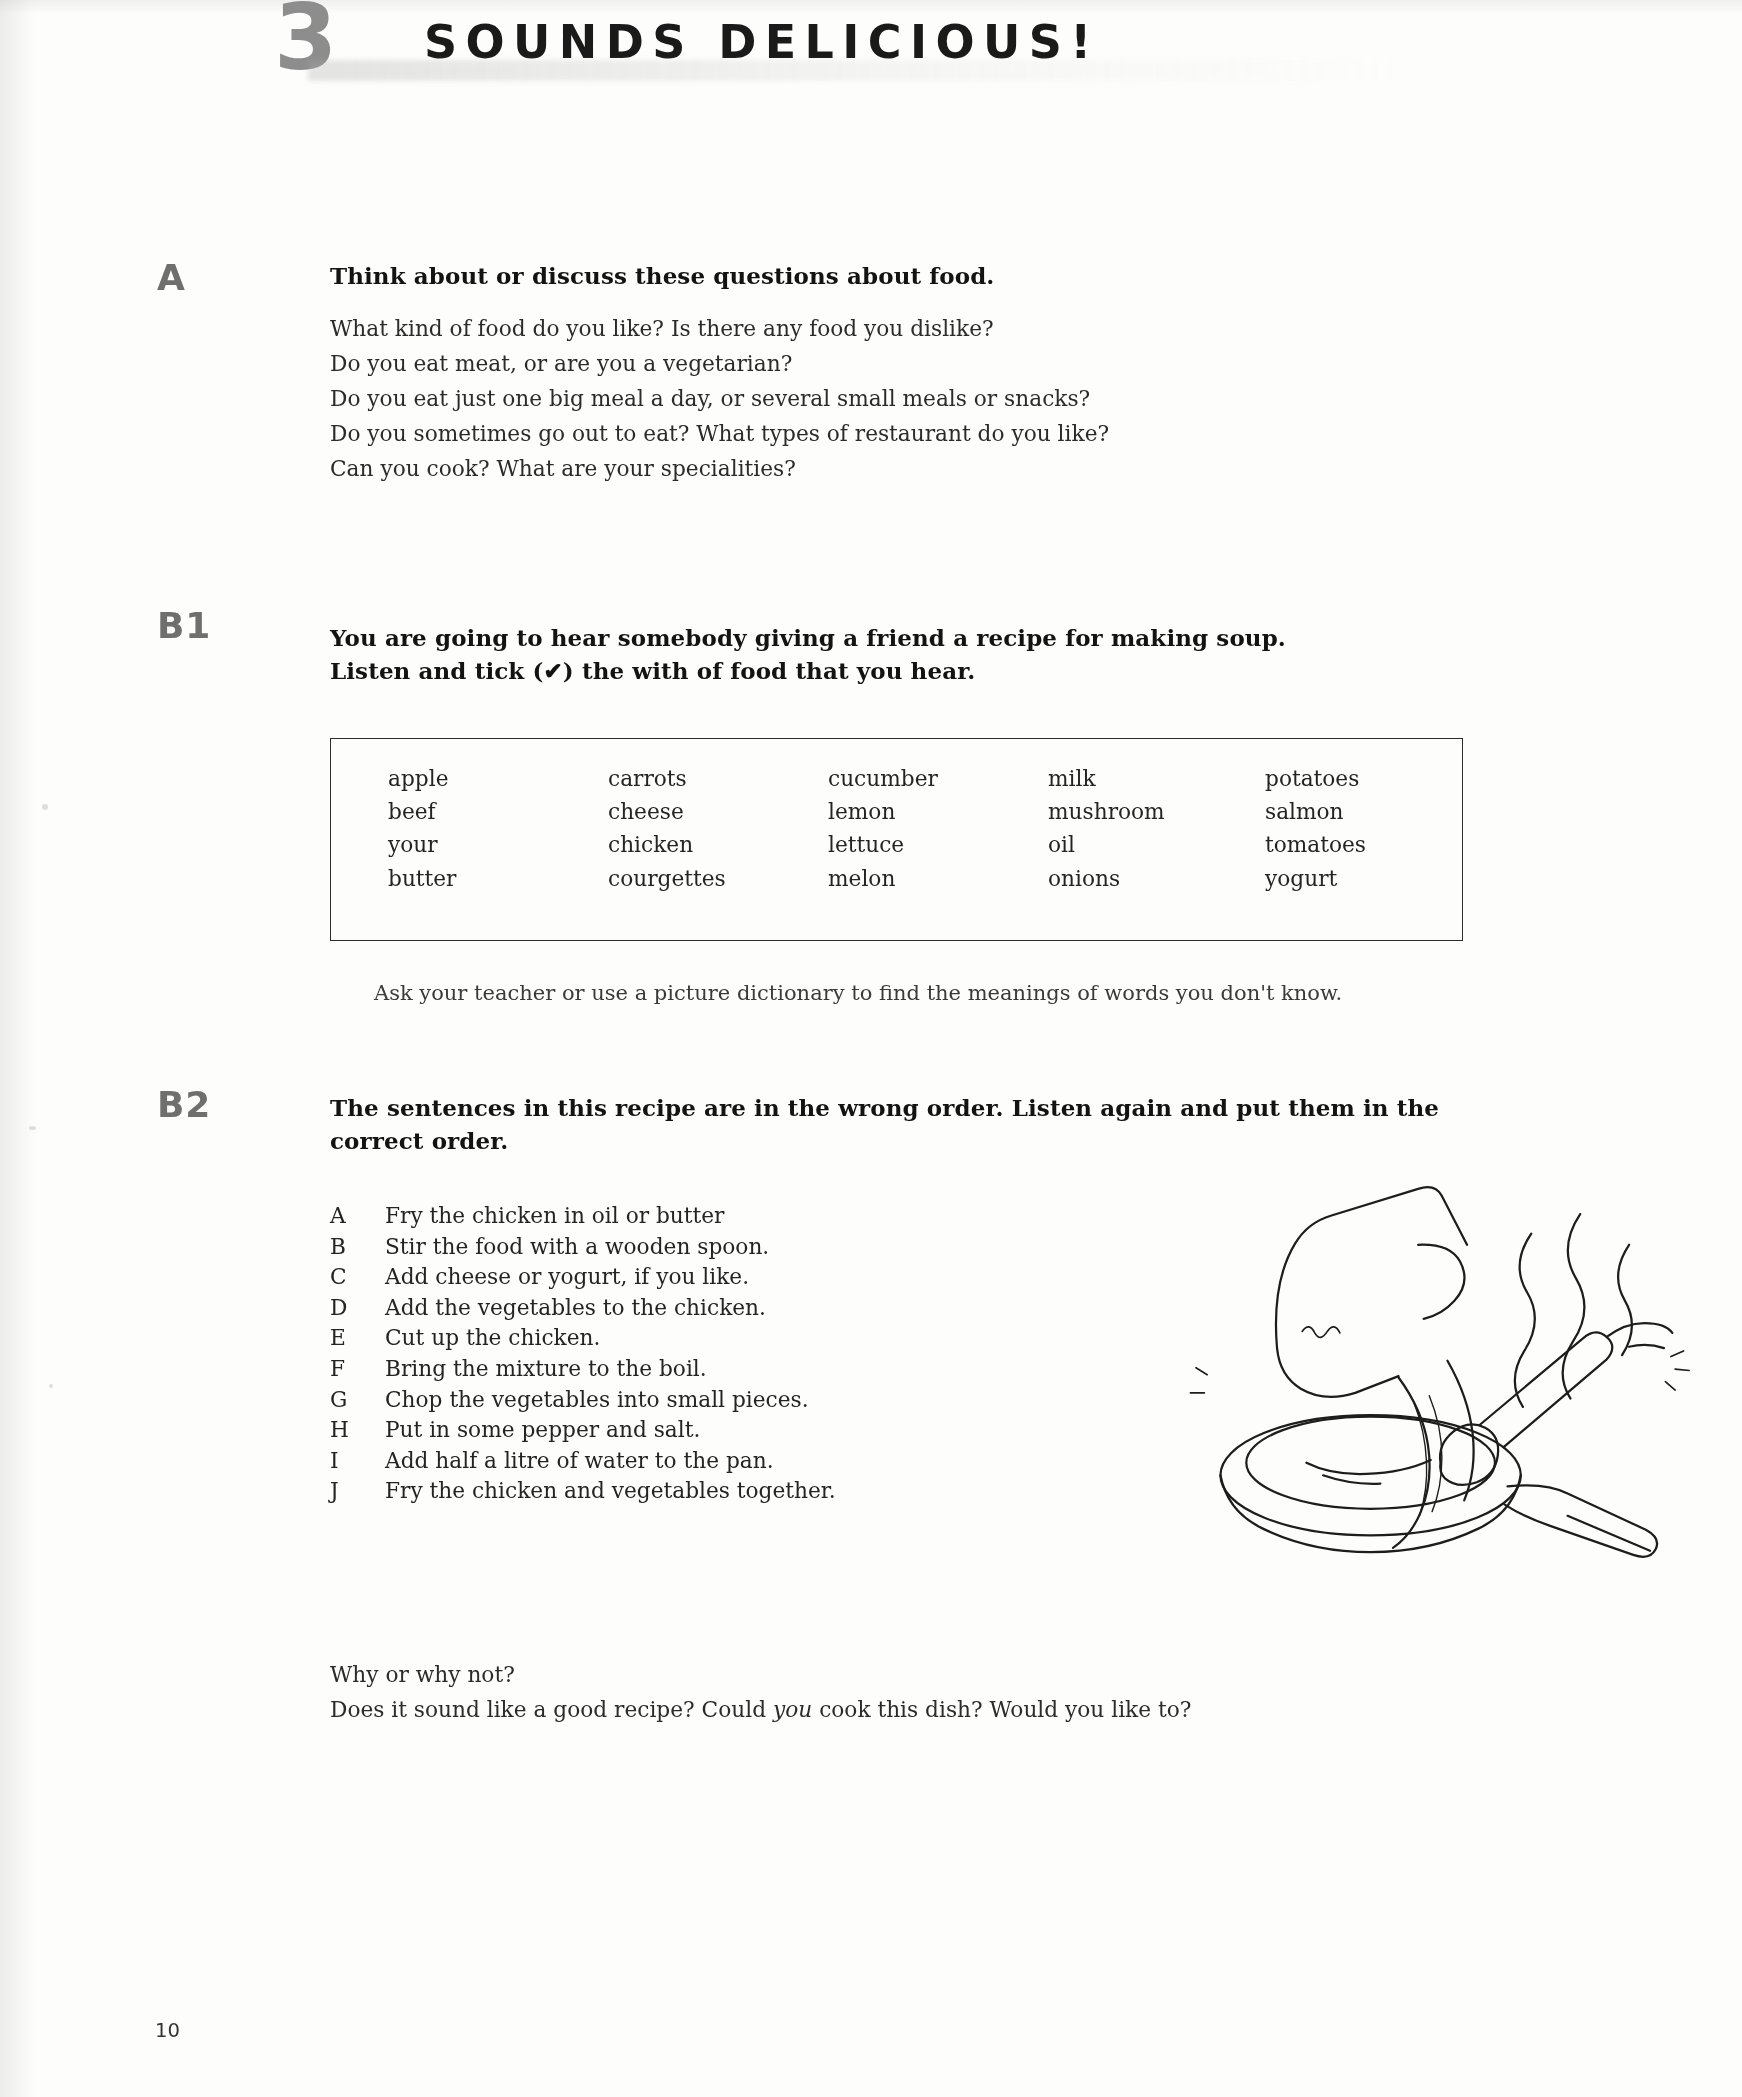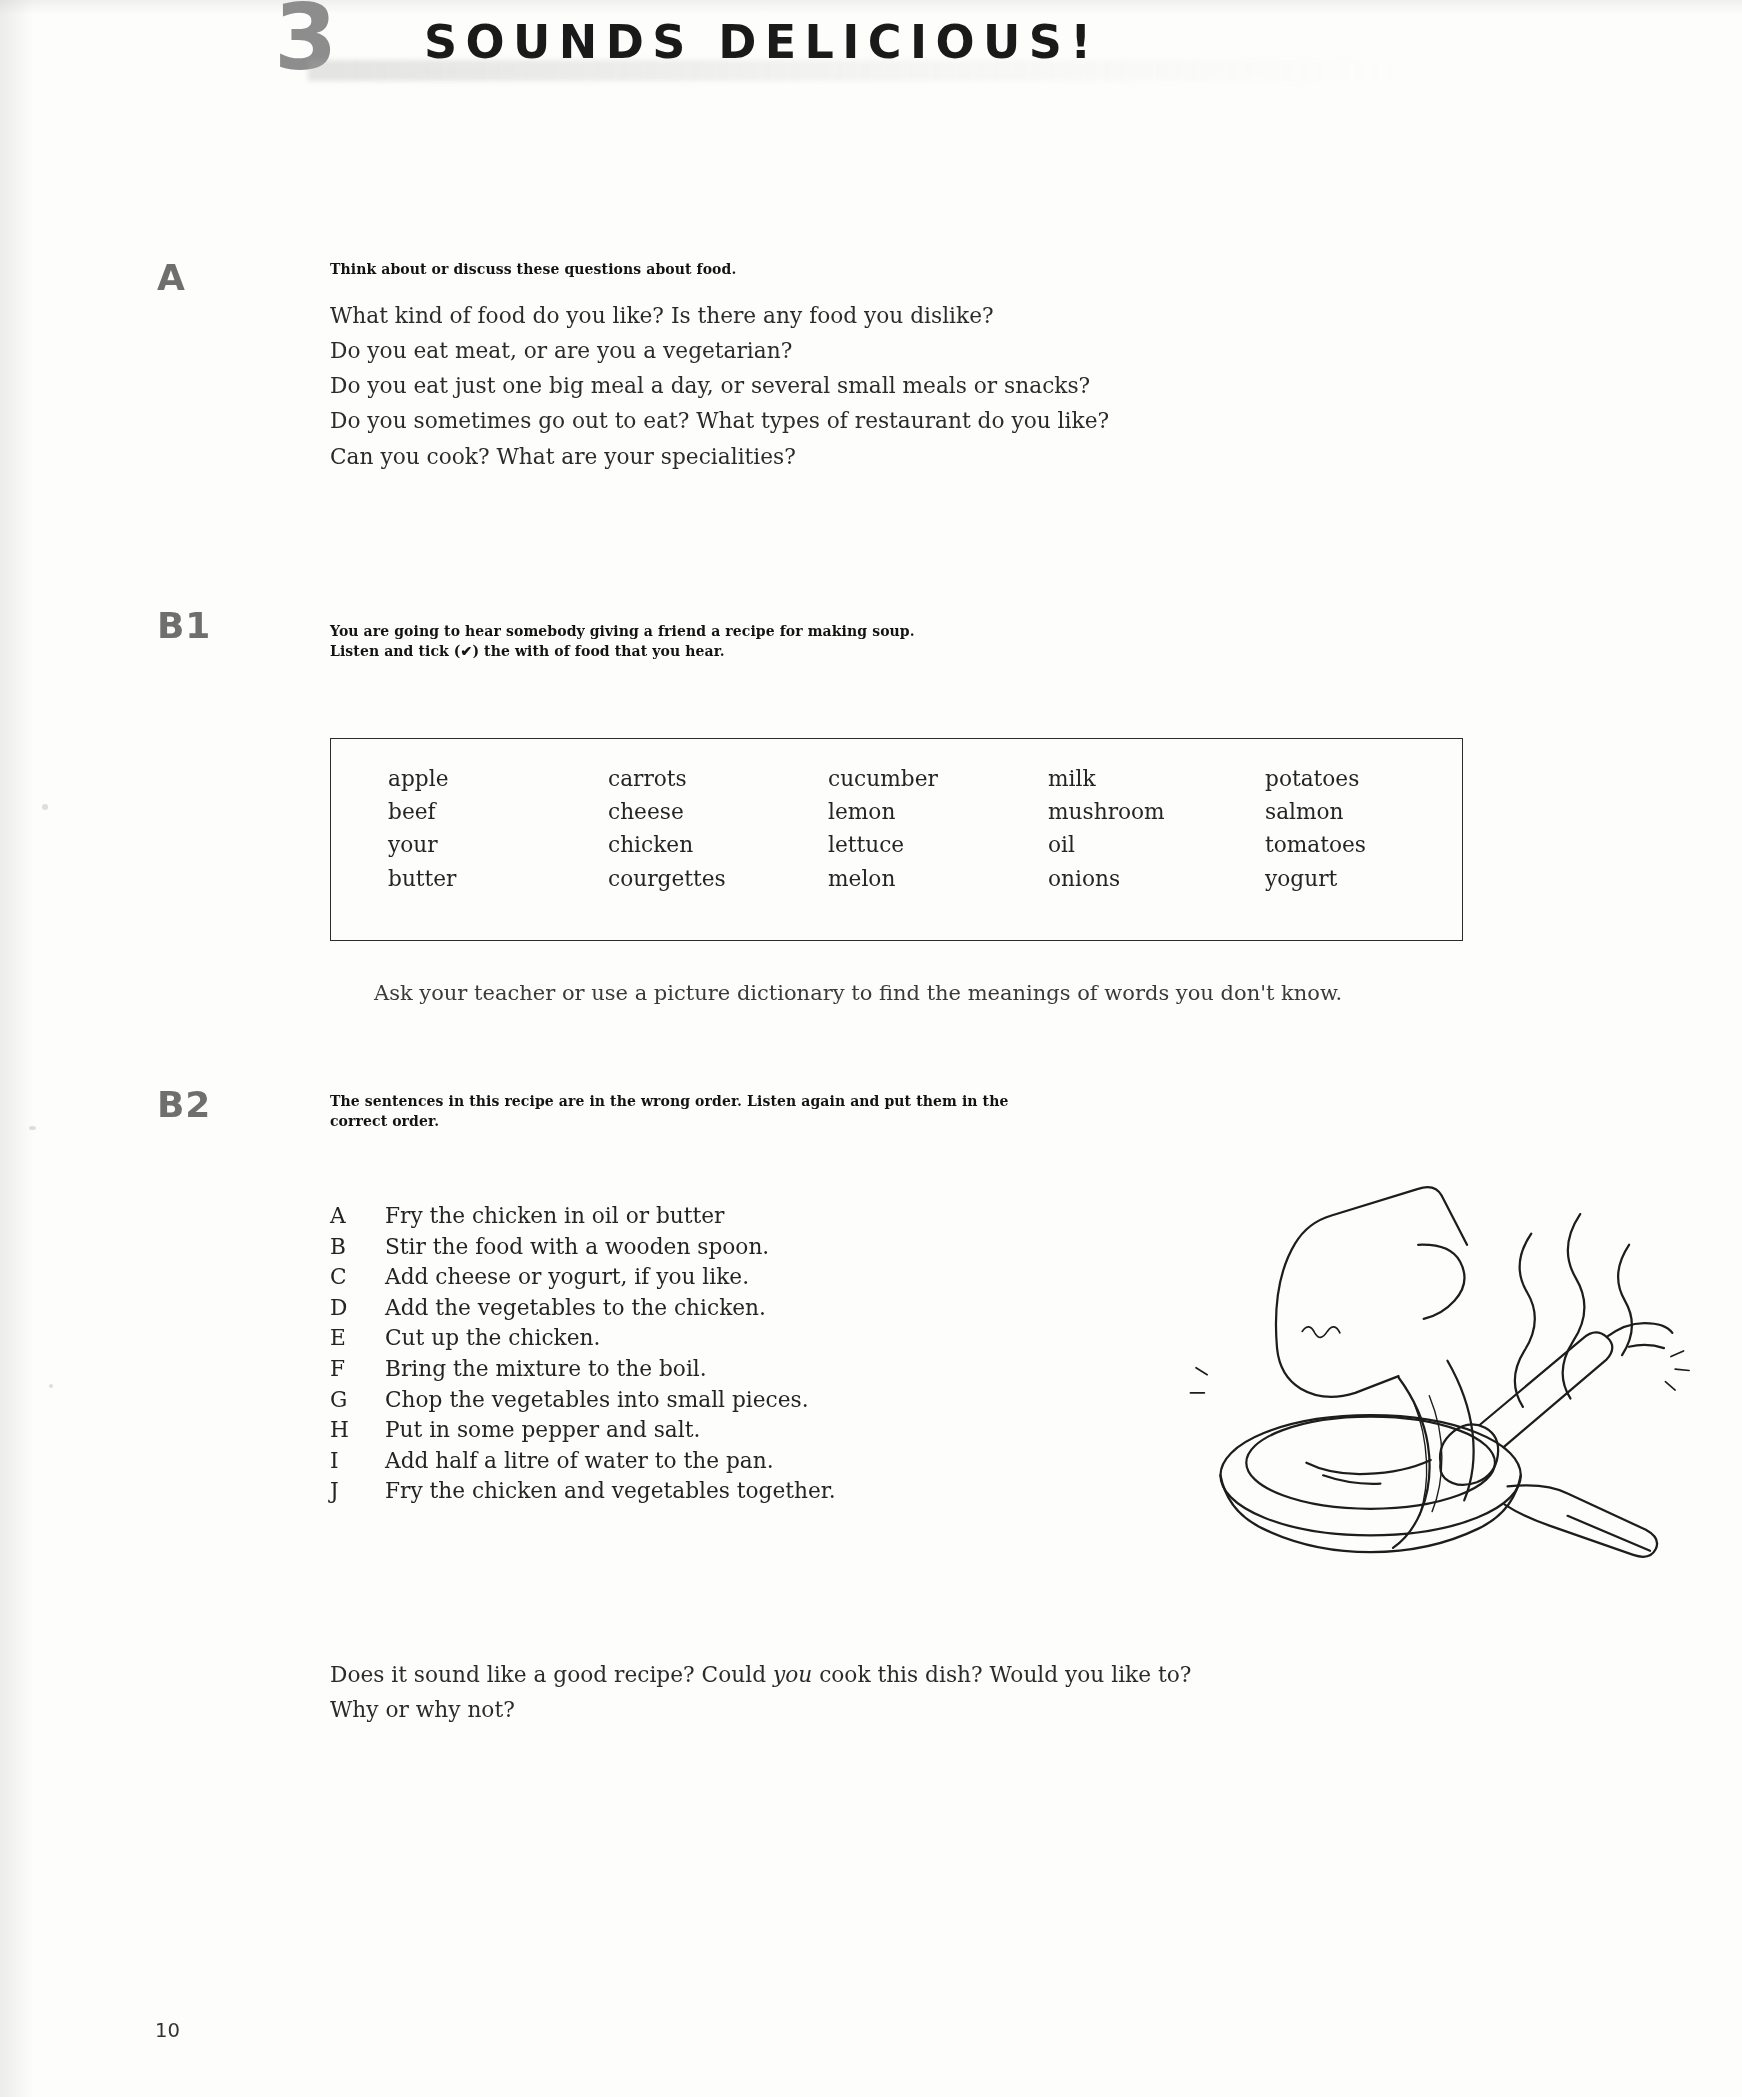--- a/index.html
+++ b/index.html
@@ -74,21 +74,21 @@
   }
   #sec-a { left: 157px; top: 257px; }
   #sec-b1 { left: 157px; top: 605px; }
   #sec-b2 { left: 157px; top: 1084px; }
 
   
   .block { position: absolute; left: 330px; }
   .lead {
     font-family: "DejaVu Serif", serif;
     font-weight: 700;
-    font-size: 14px;
+    font-size: 23px;
     line-height: 1.42;
     color: #131313;
     letter-spacing: 0.1px;
   }
   .para {
     font-family: "DejaVu Serif", serif;
     font-size: 21.7px;
     line-height: 1.62;
     color: #2b2b2b;
   }
@@ -360,24 +360,24 @@
       <path d="M560 124 q-30 44 -6 84 q24 40 -4 84 q-26 42 -2 80"></path>
       <path d="M630 96 q-32 48 -6 92 q26 44 -4 90 q-28 44 -4 82"></path>
       <path d="M700 140 q-28 42 -6 80 q22 38 -4 78"></path>
 
       <path d="M760 300 l18 -8 M766 318 l20 2 M752 336 l14 12" stroke-width="2.4"></path>
       <path d="M96 326 l-16 -10 M92 352 l-20 0" stroke-width="2.4"></path>
     </svg>
   </div>
 
   <div class="closing">
+    <div class="para">Why or why not?</div>
     <div class="para">
       <span>Does it sound like a good recipe? Could </span><em>you</em><span> cook this dish? Would you like to?</span>
     </div>
-    <div class="para">Why or why not?</div>
   </div>
 
   <div class="page-number">10</div>
 
   <div class="speck" style="left:42px; top:804px; width:5.6px; height:5.6px;"></div>
   <div class="speck" style="left:29px; top:1126px; width:7px; height:4.2px;"></div>
   <div class="speck" style="left:49px; top:1384px; width:4.2px; height:4.2px;"></div>
 
 </div>
 

